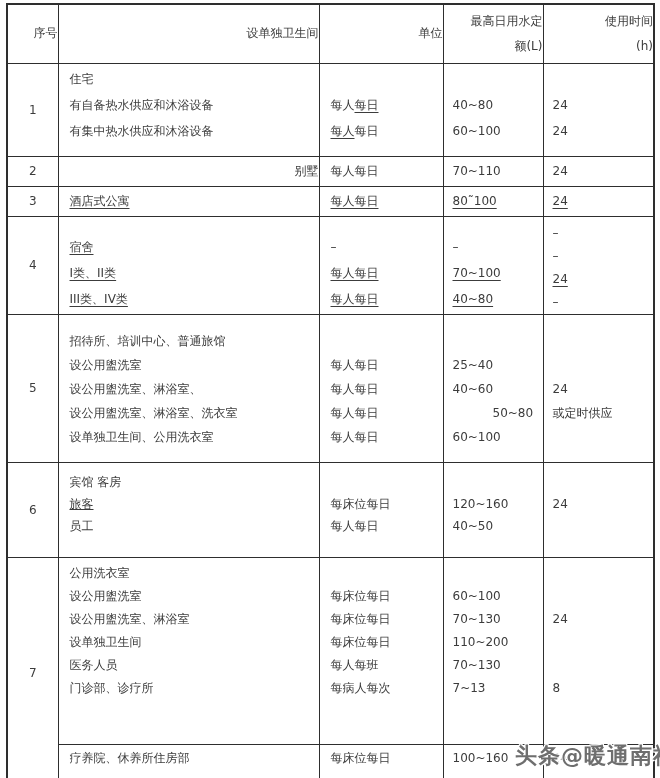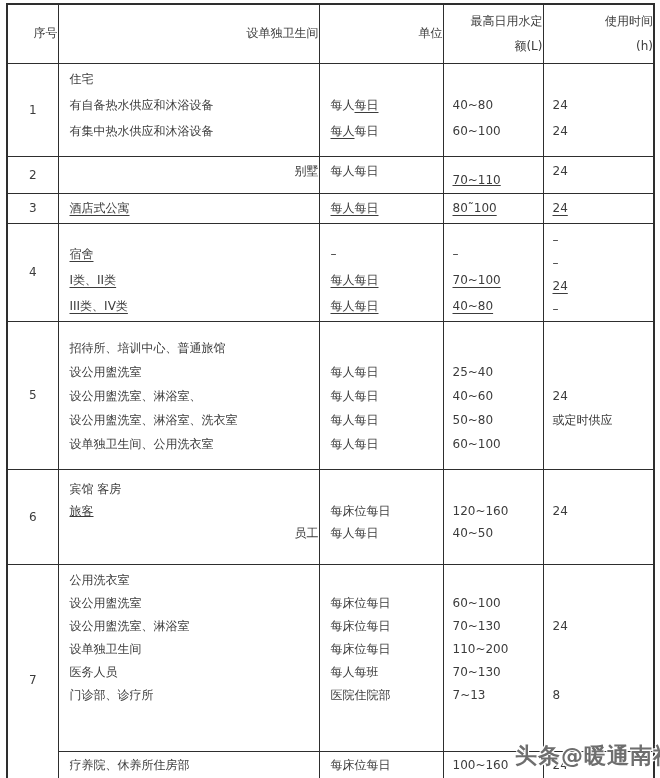--- a/index.html
+++ b/index.html
@@ -110,21 +110,21 @@
           </td>
         </tr>
         <tr style="height: 30px;">
           <td class="c-no">2</td>
           <td class="c-name" style="padding-top: 1px; text-align: right;">
             <div class="line" style="height: 26px; line-height: 26px;"><span>别墅</span></div>
           </td>
           <td class="c-unit" style="padding-top: 1px;">
             <div class="line" style="height: 26px; line-height: 26px;"><span>每人每日</span></div>
           </td>
-          <td class="c-quota" style="padding-top: 10px; text-decoration: underline;">
+          <td class="c-quota" style="padding-top: 1px;">
             <div class="line" style="height: 26px; line-height: 26px;"><span>70~110</span></div>
           </td>
           <td class="c-time" style="padding-top: 1px;">
             <div class="line" style="height: 26px; line-height: 26px;"><span>24</span></div>
           </td>
         </tr>
         <tr style="height: 30px;">
           <td class="c-no">3</td>
           <td class="c-name" style="padding-top: 1px;">
             <div class="line" style="height: 26px; line-height: 26px;"><span class="u">酒店式公寓</span></div>
@@ -176,37 +176,37 @@
             <div class="line" style="height: 24px; line-height: 24px;"></div>
             <div class="line" style="height: 24px; line-height: 24px;"><span>每人每日</span></div>
             <div class="line" style="height: 24px; line-height: 24px;"><span>每人每日</span></div>
             <div class="line" style="height: 24px; line-height: 24px;"><span>每人每日</span></div>
             <div class="line" style="height: 24px; line-height: 24px;"><span>每人每日</span></div>
           </td>
           <td class="c-quota" style="padding-top: 14px;">
             <div class="line" style="height: 24px; line-height: 24px;"></div>
             <div class="line" style="height: 24px; line-height: 24px;"><span>25~40</span></div>
             <div class="line" style="height: 24px; line-height: 24px;"><span>40~60</span></div>
-            <div class="line" style="height: 24px; line-height: 24px;"><span>50~80</span></div>
+            <div class="line" style="height: 24px; line-height: 24px; margin-left: 40px;"><span>50~80</span></div>
             <div class="line" style="height: 24px; line-height: 24px;"><span>60~100</span></div>
           </td>
           <td class="c-time" style="padding-top: 14px;">
             <div class="line" style="height: 24px; line-height: 24px;"></div>
             <div class="line" style="height: 24px; line-height: 24px;"></div>
             <div class="line" style="height: 24px; line-height: 24px;"><span>24</span></div>
             <div class="line" style="height: 24px; line-height: 24px;"><span>或定时供应</span></div>
             <div class="line" style="height: 24px; line-height: 24px;"></div>
           </td>
         </tr>
         <tr style="height: 95px;">
           <td class="c-no">6</td>
           <td class="c-name" style="padding-top: 8px;">
             <div class="line" style="height: 22px; line-height: 22px;"><span>宾馆 客房</span></div>
             <div class="line" style="height: 22px; line-height: 22px; text-decoration: underline;"><span>旅客</span></div>
-            <div class="line" style="height: 22px; line-height: 22px; text-align: right;"><span>员工</span></div>
+            <div class="line" style="height: 22px; line-height: 22px;"><span>员工</span></div>
           </td>
           <td class="c-unit" style="padding-top: 8px;">
             <div class="line" style="height: 22px; line-height: 22px;"></div>
             <div class="line" style="height: 22px; line-height: 22px;"><span>每床位每日</span></div>
             <div class="line" style="height: 22px; line-height: 22px;"><span>每人每日</span></div>
           </td>
           <td class="c-quota" style="padding-top: 8px;">
             <div class="line" style="height: 22px; line-height: 22px;"></div>
             <div class="line" style="height: 22px; line-height: 22px;"><span>120~160</span></div>
             <div class="line" style="height: 22px; line-height: 22px;"><span>40~50</span></div>
@@ -226,21 +226,21 @@
             <div class="line" style="height: 23px; line-height: 23px;"><span>设单独卫生间</span></div>
             <div class="line" style="height: 23px; line-height: 23px;"><span>医务人员</span></div>
             <div class="line" style="height: 23px; line-height: 23px;"><span>门诊部、诊疗所</span></div>
           </td>
           <td class="c-unit" style="padding-top: 4px;">
             <div class="line" style="height: 23px; line-height: 23px;"></div>
             <div class="line" style="height: 23px; line-height: 23px;"><span>每床位每日</span></div>
             <div class="line" style="height: 23px; line-height: 23px;"><span>每床位每日</span></div>
             <div class="line" style="height: 23px; line-height: 23px;"><span>每床位每日</span></div>
             <div class="line" style="height: 23px; line-height: 23px;"><span>每人每班</span></div>
-            <div class="line" style="height: 23px; line-height: 23px;"><span>医院住院部</span></div>
+            <div class="line" style="height: 23px; line-height: 23px;"><span>每病人每次</span></div>
           </td>
           <td class="c-quota" style="padding-top: 4px;">
             <div class="line" style="height: 23px; line-height: 23px;"></div>
             <div class="line" style="height: 23px; line-height: 23px;"><span>60~100</span></div>
             <div class="line" style="height: 23px; line-height: 23px;"><span>70~130</span></div>
             <div class="line" style="height: 23px; line-height: 23px;"><span>110~200</span></div>
             <div class="line" style="height: 23px; line-height: 23px;"><span>70~130</span></div>
             <div class="line" style="height: 23px; line-height: 23px;"><span>7~13</span></div>
           </td>
           <td class="c-time" style="padding-top: 4px;">

